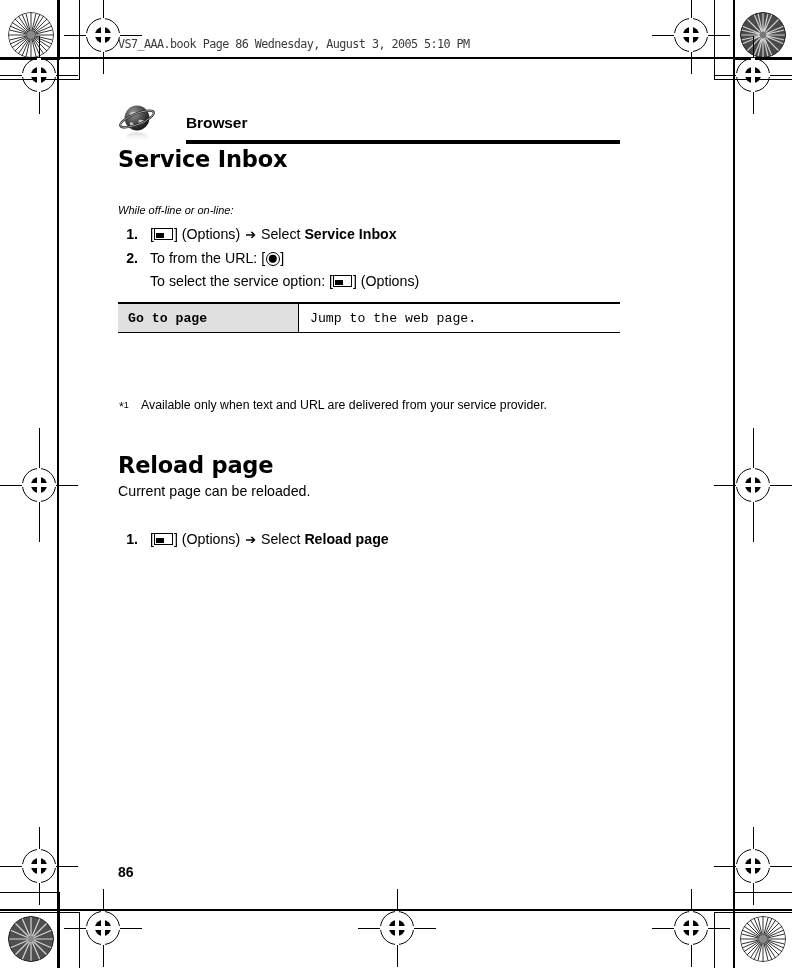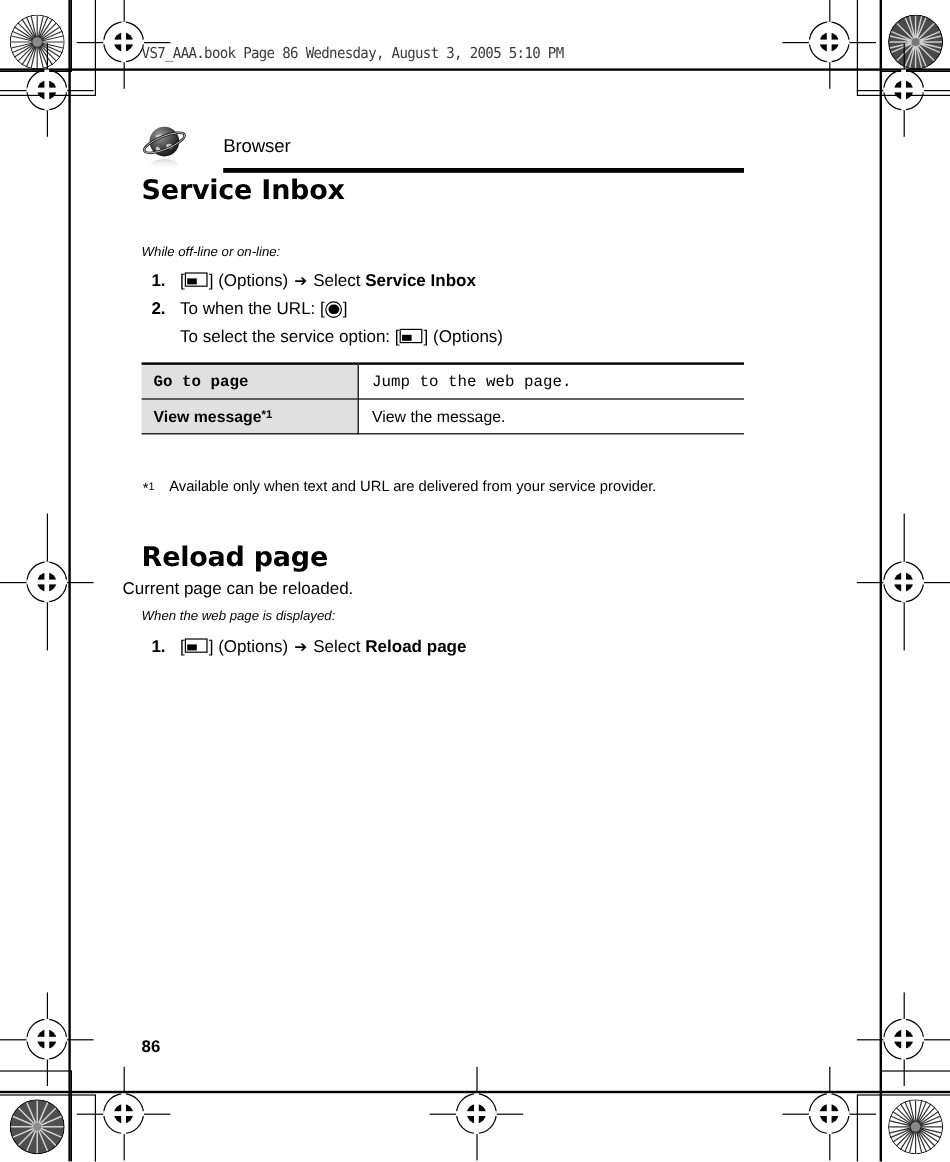--- a/index.html
+++ b/index.html
@@ -74,21 +74,21 @@
     position: absolute;
     left: 118px; top: 104px;
     width: 502px;
   }
   .chap-icon {
     position: absolute; left: 0; top: -2px;
     width: 42px; height: 42px;
   }
   .chap-title {
     position: absolute; left: 68px; top: 10px;
-    font-size: 15.5px; font-weight: normal;
+    font-size: 15.5px; font-weight: bold;
     letter-spacing: -0.1px;
   }
   .chap-rule {
     position: absolute; left: 68px; top: 36px;
     width: 434px; height: 3.6px; background: #000;
   }
 
   h1.sect {
     position: absolute;
     margin: 0;
@@ -414,52 +414,47 @@
     <span class="txt">
       <span>[</span><span class="key-soft"></span><span>] (Options)</span>
       <span class="arrow">➔</span>
       <span>Select </span><span class="b">Service Inbox</span>
     </span>
   </div>
 
   <div class="step" style="left:118px; top:250px;">
     <span class="num">2.</span>
     <span class="txt">
-      <span>To when the URL: [</span><span class="key-round"></span><span>]</span>
+      <span>To from the URL: [</span><span class="key-round"></span><span>]</span>
     </span>
   </div>
   <div class="step" style="left:118px; top:273px;">
     <span class="txt">
       <span>To select the service option: [</span><span class="key-soft"></span><span>] (Options)</span>
     </span>
   </div>
 
   <table class="opts" style="top:302px;">
     <tbody>
       <tr>
         <td class="k"><span>Go to page</span><sup class="fn"></sup></td>
         <td class="v">Jump to the web page.</td>
       </tr>
-      <tr>
-        <td class="k"><span>View message</span><sup class="fn">*1</sup></td>
-        <td class="v">View the message.</td>
-      </tr>
     </tbody>
   </table>
 
   <div class="footnote">
     <span class="mk"><span>*</span><sup>1</sup></span>
     <span class="ftxt">Available only when text and URL are delivered from your service provider.</span>
   </div>
 
   <h1 class="sect" style="left:118px; top:452px;">Reload page</h1>
 
-  <p class="lede" style="left:102px; top:483px;">Current page can be reloaded.</p>
-
-  <p class="cond" style="left:118px; top:508px;">When the web page is displayed:</p>
+  <p class="lede" style="left:118px; top:483px;">Current page can be reloaded.</p>
+
 
   <div class="step" style="left:118px; top:531px;">
     <span class="num">1.</span>
     <span class="txt">
       <span>[</span><span class="key-soft"></span><span>] (Options)</span>
       <span class="arrow">➔</span>
       <span>Select </span><span class="b">Reload page</span>
     </span>
   </div>
 

